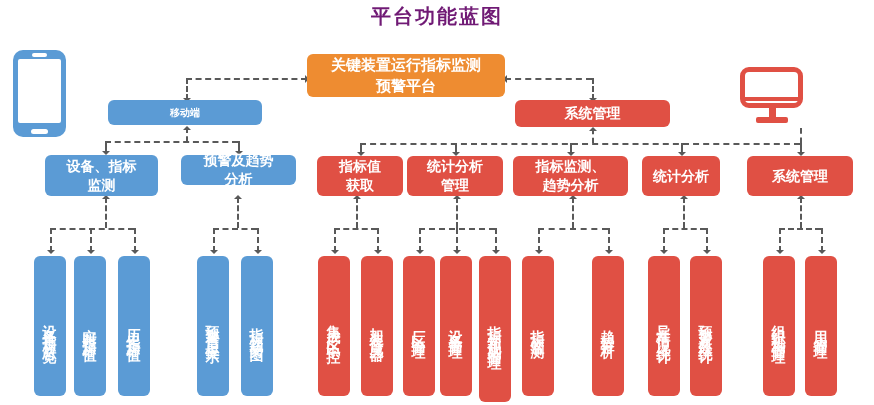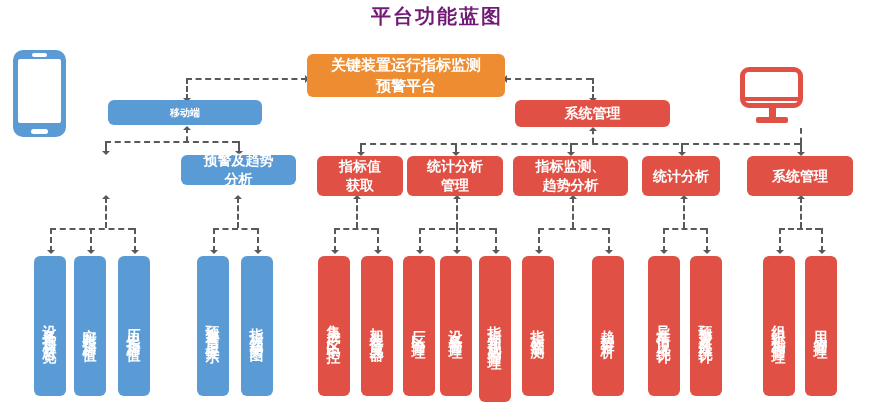--- a/index.html
+++ b/index.html
@@ -143,20 +143,22 @@
     <div class="ah" style="border-bottom-color: rgb(89, 89, 89); left: 797px; top: 191px;"></div>
     <div class="hline" style="left: 779px; top: 228px; width: 42px;"></div>
     <div class="vline" style="left: 779px; top: 228px; height: 24px;"></div>
     <div class="ah" style="border-top-color: rgb(89, 89, 89); left: 776px; top: 250px;"></div>
     <div class="vline" style="left: 821px; top: 228px; height: 24px;"></div>
     <div class="ah" style="border-top-color: rgb(89, 89, 89); left: 818px; top: 250px;"></div>
     <div class="node orange" style="left: 307px; top: 54px; width: 198px; height: 43px; font-size: 15px;">关键装置运行指标监测
 预警平台</div>
     <div class="node blue" style="left: 108px; top: 100px; width: 154px; height: 25px; font-size: 10px;">移动端</div>
     <div class="node red" style="left: 515px; top: 100px; width: 155px; height: 27px; font-size: 14px;">系统管理</div>
+    <div class="node blue" style="left: 45px; top: 155px; width: 113px; height: 41px; font-size: 14px;">设备、指标
+监测</div>
     <div class="node blue" style="left: 181px; top: 155px; width: 115px; height: 30px; font-size: 14px;">预警及趋势
 分析</div>
     <div class="node red" style="left: 317px; top: 156px; width: 86px; height: 40px; font-size: 14px;">指标值
 获取</div>
     <div class="node red" style="left: 407px; top: 156px; width: 96px; height: 40px; font-size: 14px;">统计分析
 管理</div>
     <div class="node red" style="left: 513px; top: 156px; width: 115px; height: 40px; font-size: 14px;">指标监测、
 趋势分析</div>
     <div class="node red" style="left: 747px; top: 156px; width: 106px; height: 40px; font-size: 14px;">系统管理</div>
     <div class="node red" style="left: 642px; top: 156px; width: 78px; height: 40px; font-size: 14px;">统计分析</div>

